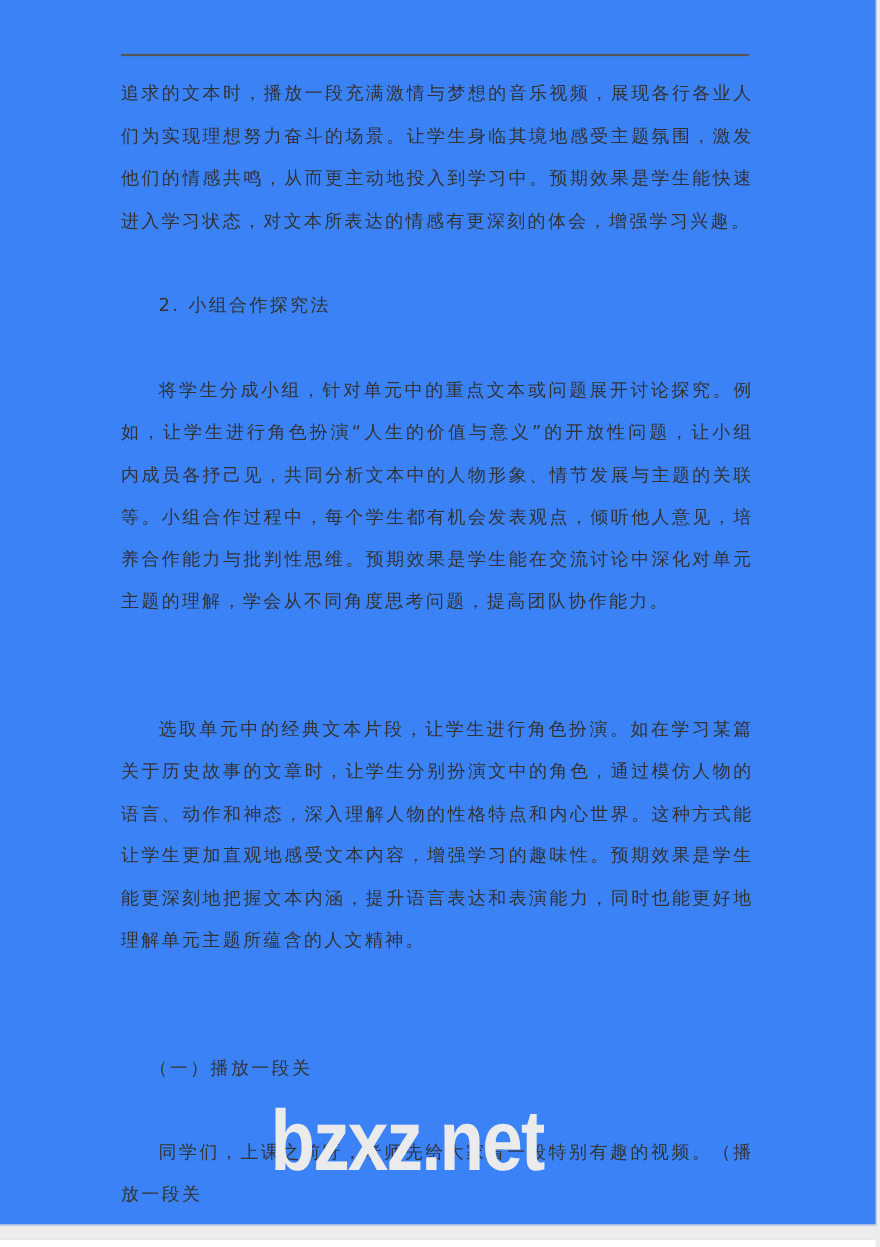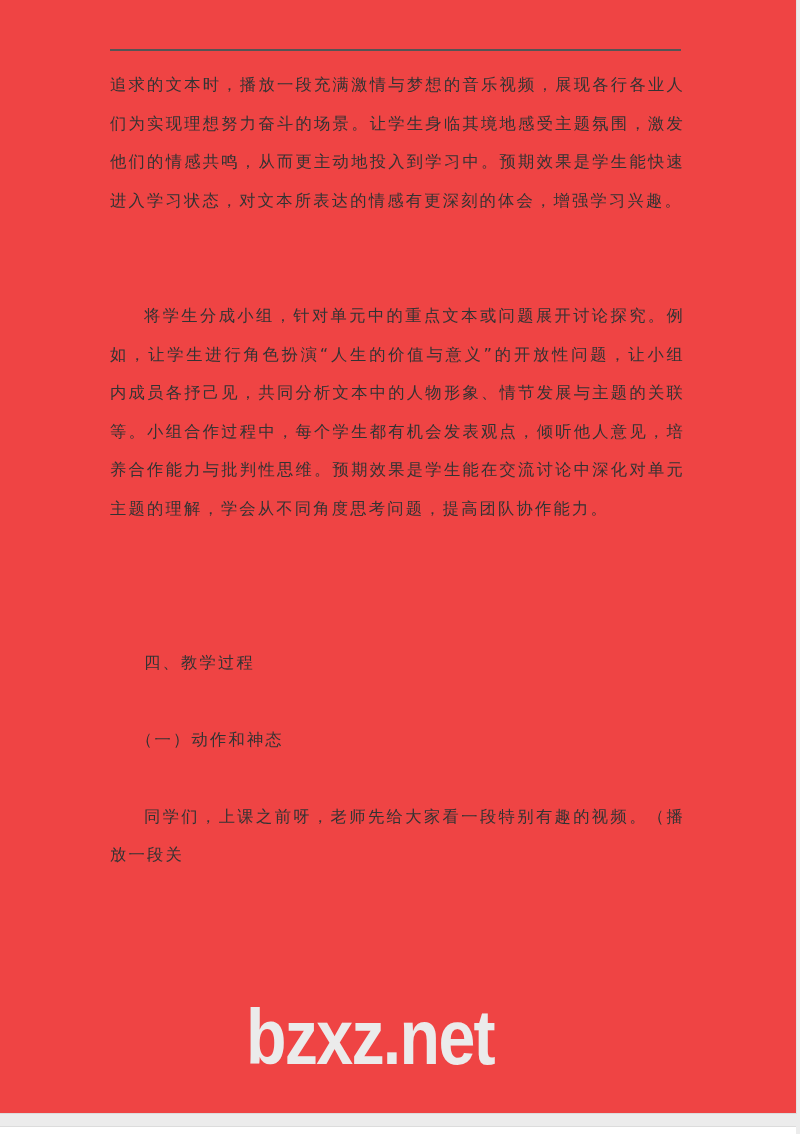--- a/index.html
+++ b/index.html
@@ -1,18 +1,18 @@
 <!DOCTYPE html>
 <html><head>
 <meta charset="utf-8">
 <style>
   html, body { margin:0; padding:0; }
   body { width:800px; height:1134px; background:#ececec; position:relative; overflow:hidden;
          font-family: "DejaVu Sans", "Liberation Sans", sans-serif; }
-  .page { position:absolute; left:0; top:0; width:796px; height:1113px; background:#ef4444;
+  .page { position:absolute; left:0; top:0; width:796px; height:1113px; background:#3b82f6;
           border-right:1px solid #e2e2e2; border-bottom:1px solid #dcdcdc; }
   .next-page { position:absolute; left:0; top:1126px; width:796px; height:20px; background:#fff; border-top:1px solid #dcdcdc; }
   .rule { position:absolute; left:110px; top:49px; width:571px; height:2px; background:#555; }
   .content { position:absolute; left:110px; top:66px; width:575px; color:#333;
              font-size:16.3px; line-height:38.5px; letter-spacing:2.2px; }
   .content p { margin:0; text-align:justify; text-align-last:left; }
   .indent { text-indent:34px; }
   .h { margin:0; padding-left:34px; }
   .gap { height:38.5px; }
   .watermark { position:absolute; left:246px; top:992px; font-family:"Liberation Sans", sans-serif;
@@ -21,27 +21,28 @@
 </style>
 </head>
 <body>
 
 <div class="page">
   <div class="rule"></div>
 
   <div class="content">
     <p>追求的文本时，播放一段充满激情与梦想的音乐视频，展现各行各业人们为实现理想努力奋斗的场景。让学生身临其境地感受主题氛围，激发他们的情感共鸣，从而更主动地投入到学习中。预期效果是学生能快速进入学习状态，对文本所表达的情感有更深刻的体会，增强学习兴趣。</p>
     <div class="gap"></div>
+    <p class="h">2. 小组合作探究法</p>
     <div class="gap"></div>
     <p class="indent">将学生分成小组，针对单元中的重点文本或问题展开讨论探究。例如，让学生进行角色扮演“人生的价值与意义”的开放性问题，让小组内成员各抒己见，共同分析文本中的人物形象、情节发展与主题的关联等。小组合作过程中，每个学生都有机会发表观点，倾听他人意见，培养合作能力与批判性思维。预期效果是学生能在交流讨论中深化对单元主题的理解，学会从不同角度思考问题，提高团队协作能力。</p>
     <div class="gap"></div>
     <div class="gap"></div>
+    <p class="indent">选取单元中的经典文本片段，让学生进行角色扮演。如在学习某篇关于历史故事的文章时，让学生分别扮演文中的角色，通过模仿人物的语言、动作和神态，深入理解人物的性格特点和内心世界。这种方式能让学生更加直观地感受文本内容，增强学习的趣味性。预期效果是学生能更深刻地把握文本内涵，提升语言表达和表演能力，同时也能更好地理解单元主题所蕴含的人文精神。</p>
     <div class="gap"></div>
-    <p class="h">四、教学过程</p>
     <div class="gap"></div>
-    <p class="h" style="padding-left:26px">（一）动作和神态</p>
+    <p class="h" style="padding-left:26px">（一）播放一段关</p>
     <div class="gap"></div>
     <p class="indent">同学们，上课之前呀，老师先给大家看一段特别有趣的视频。（播放一段关</p>
   </div>
 
   <div class="watermark">bzxz.net</div>
 </div>
 <div class="next-page"></div>
 
 </body></html>

